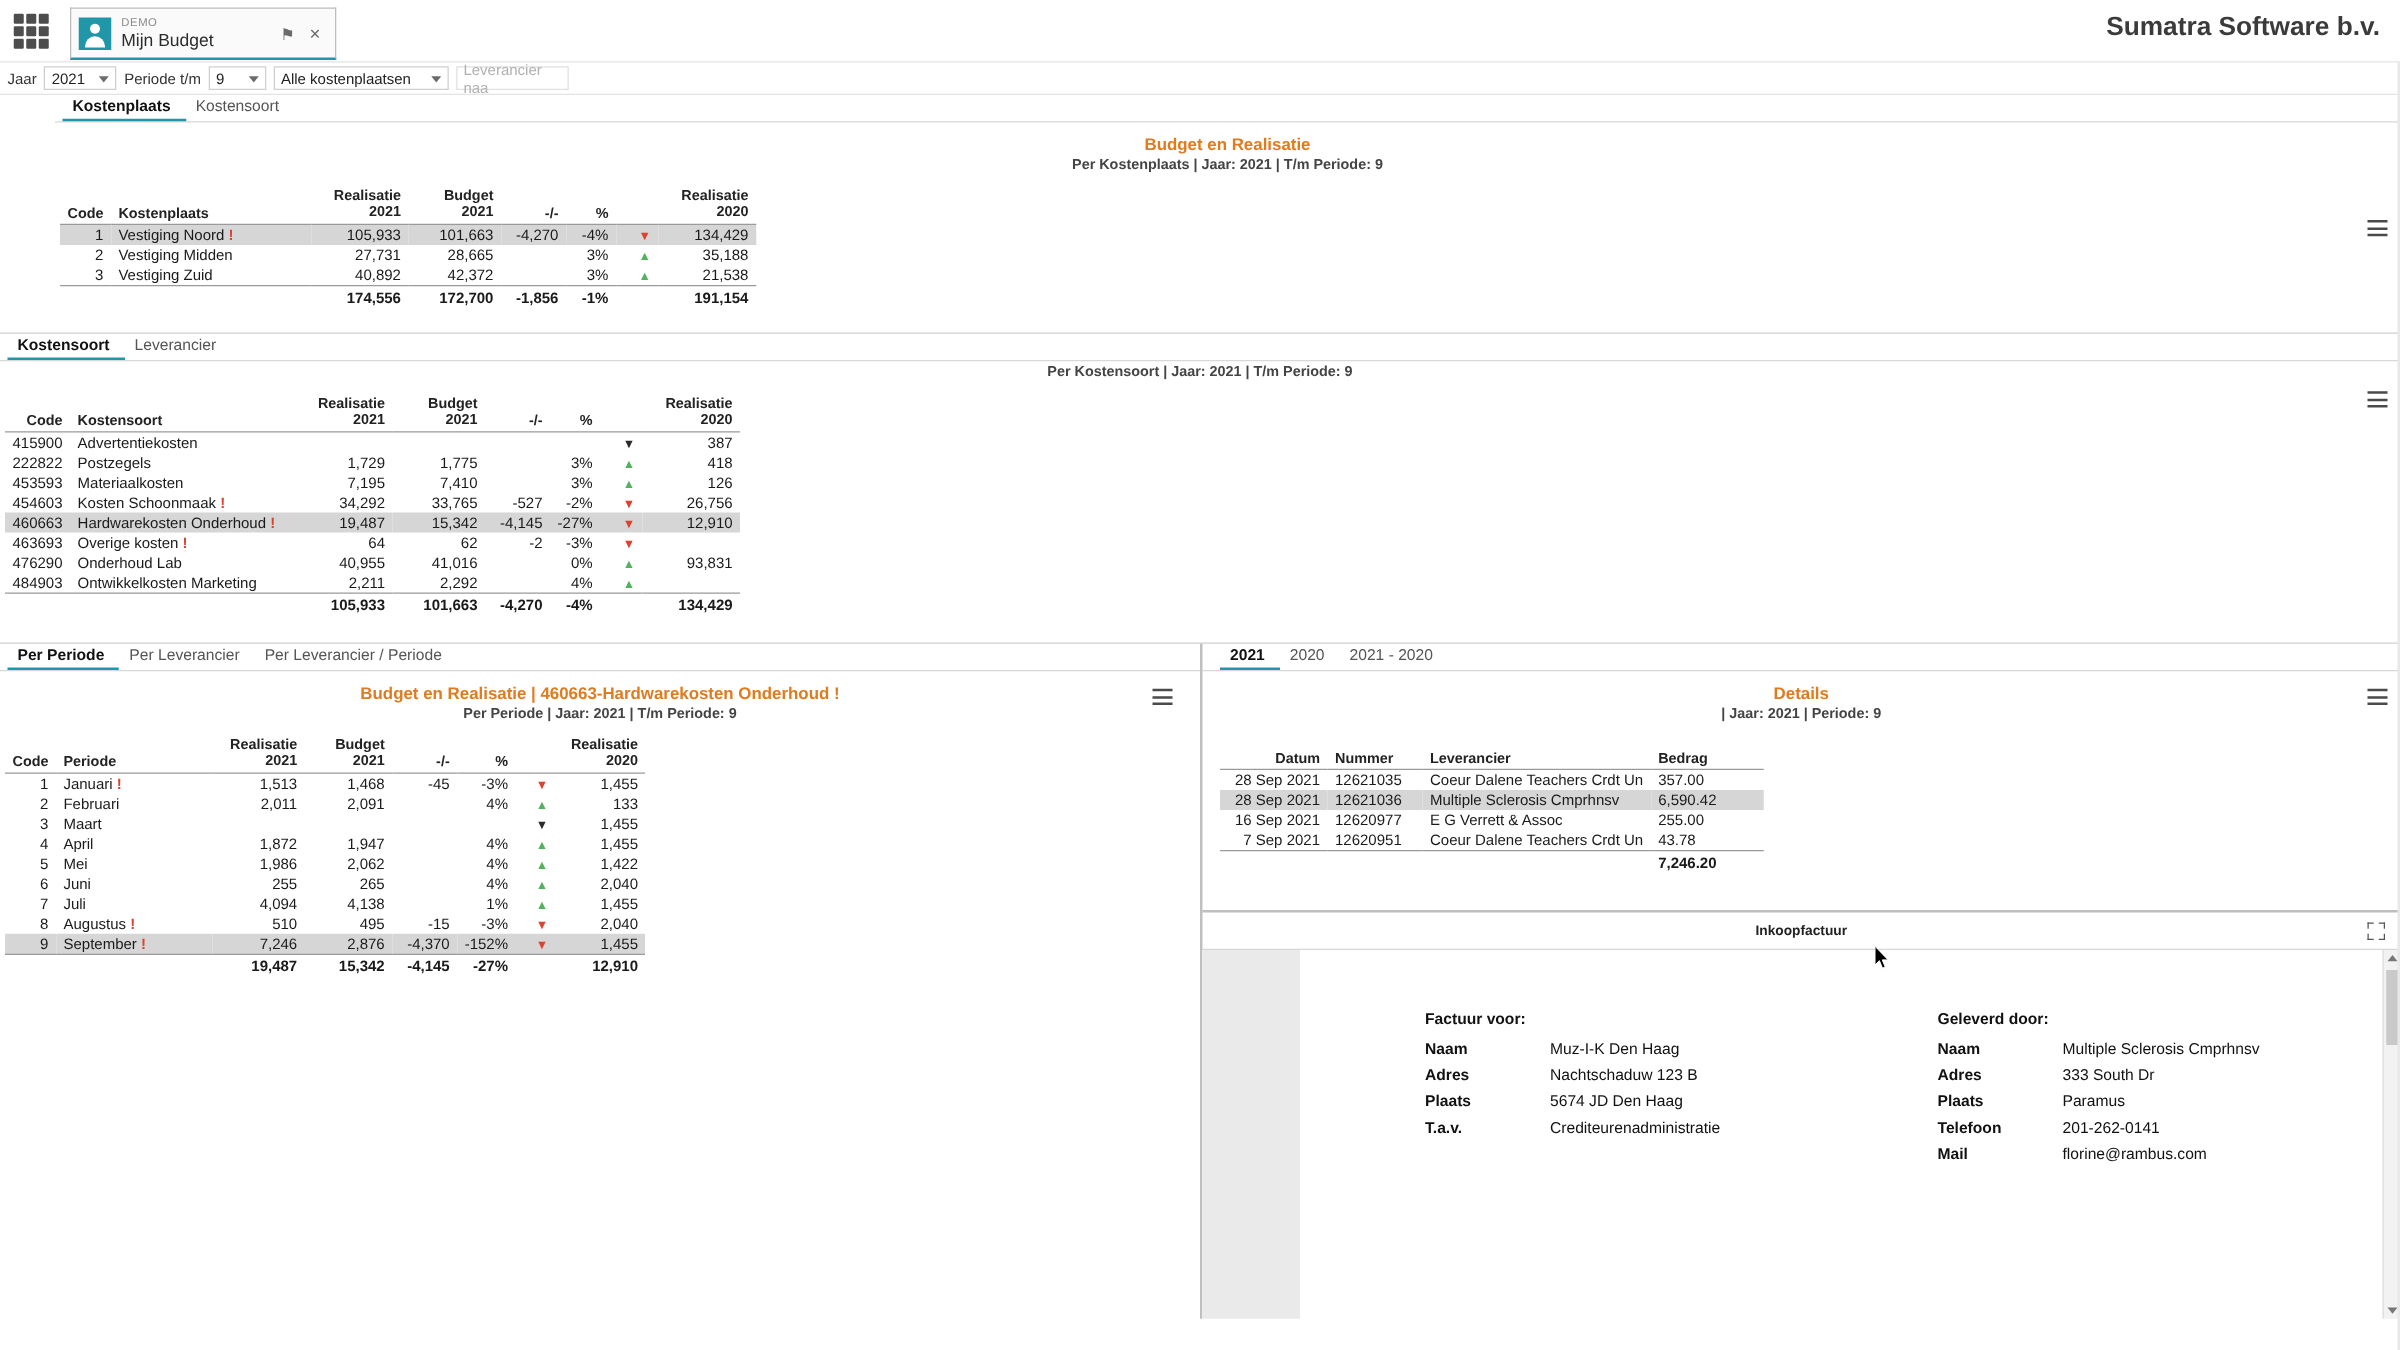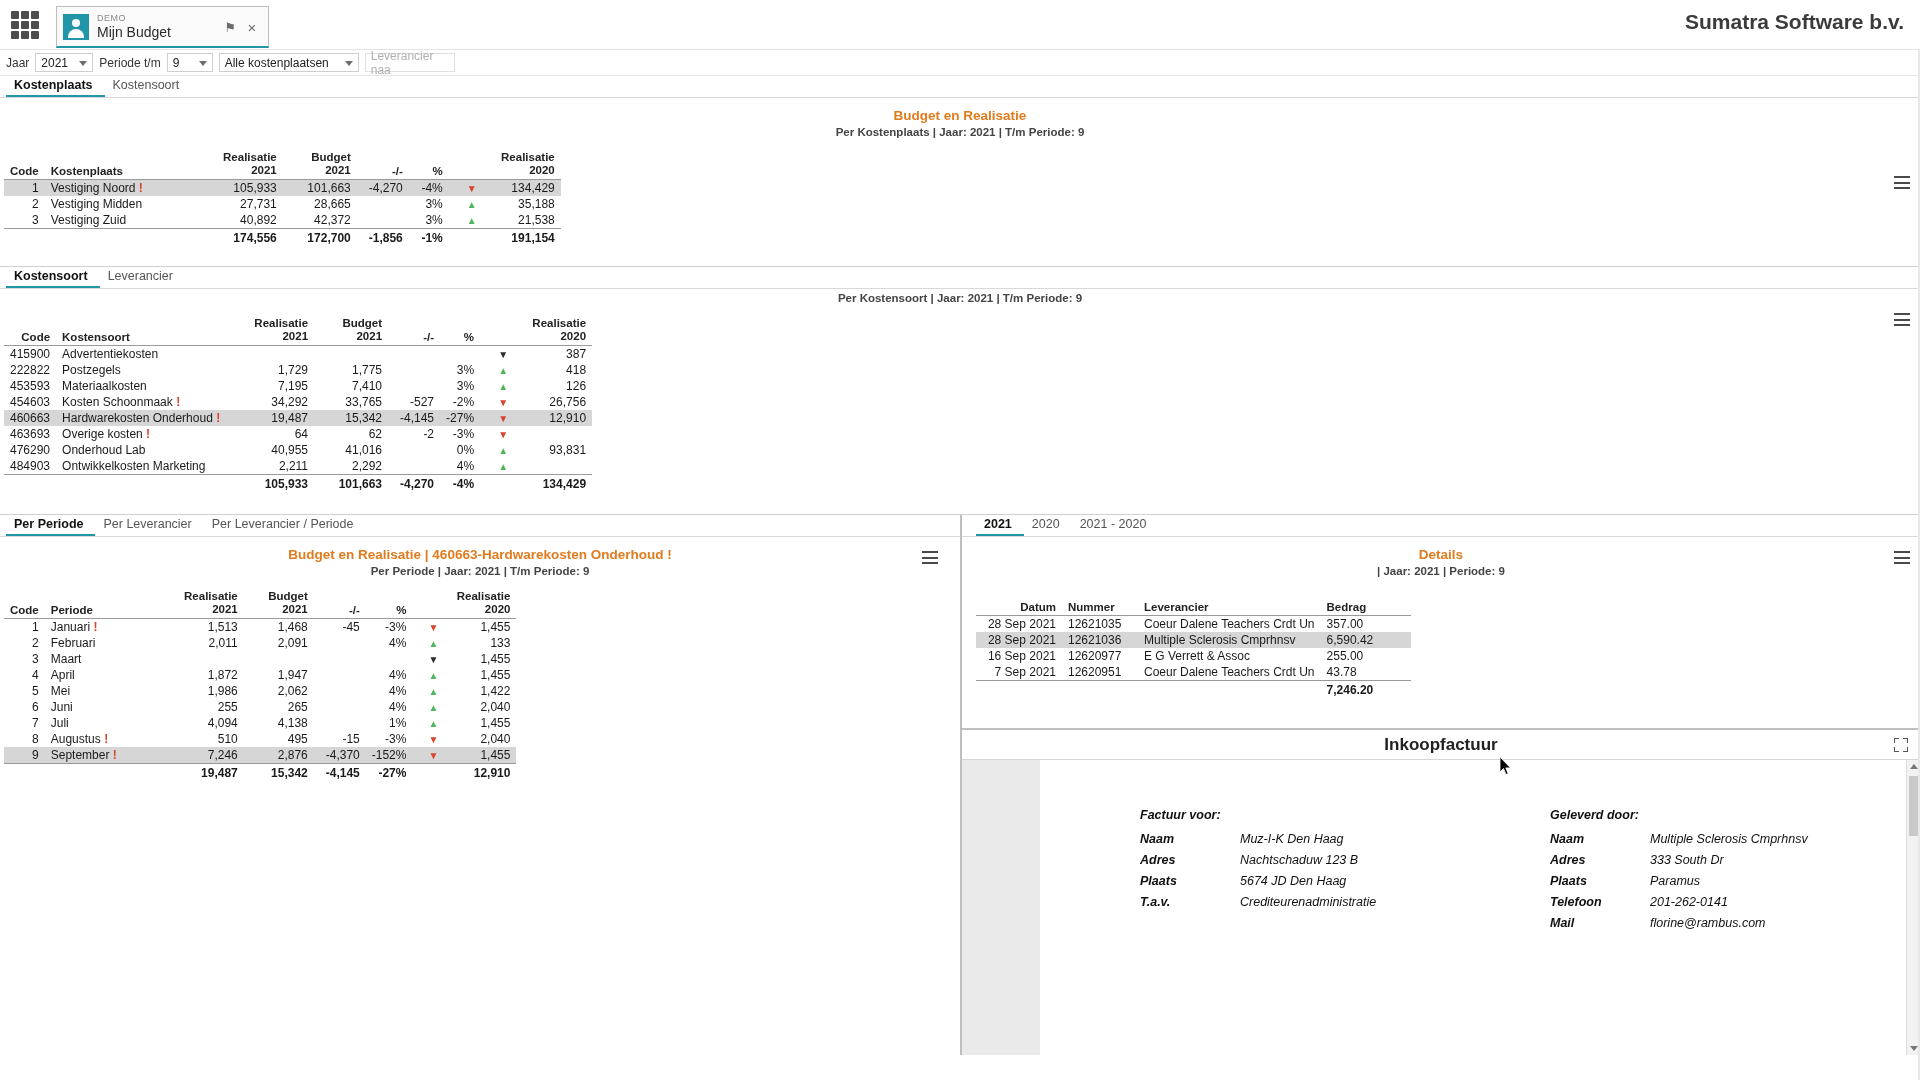--- a/index.html
+++ b/index.html
@@ -137,59 +137,59 @@
   }
   .neg { color: #d9432f; }
   .bang { color: #d9432f; font-weight: bold; }
   .tri-up::before { content: "\25B2"; color: #52b35e; font-size: 10px; }
   .tri-dn::before { content: "\25BC"; color: #d9432f; font-size: 10px; }
   .tri-dk::before { content: "\25BC"; color: #2b2b2b; font-size: 10px; }
 
   
   .section { position: relative; }
 
-  #sec1 { height: 190px; }
+  #sec1 { height: 190px; padding-left: 44px; }
   #sec2 { height: 248px; border-top: 1px solid #d0d0d0; }
   #sec3 { position: relative; height: 540px; border-top: 1px solid #d0d0d0; }
 
   .left-pane {
     position: absolute; left: 0; top: 0; width: 962px; height: 540px;
     border-right: 2px solid #bfbfbf;
   }
   .right-pane {
     position: absolute; left: 962px; top: 0; right: 0; height: 540px;
   }
   .right-top {
     position: relative; height: 215px; border-bottom: 2px solid #bfbfbf;
   }
   .right-mid {
     position: relative; height: 30px; border-bottom: 1px solid #d6d6d6;
     display: flex; align-items: center; justify-content: center;
   }
-  .right-mid .cap { font-size: 17px; font-weight: bold; color: #222; }
+  .right-mid .cap { font-size: 11px; font-weight: bold; color: #222; }
   .expand-icon {
     position: absolute; right: 12px; top: 8px; width: 14px; height: 14px;
   }
   .expand-icon span { position: absolute; width: 5px; height: 5px; border: 1.5px solid #555; }
   .expand-icon span:nth-child(1) { left: 0; top: 0; border-right: none; border-bottom: none; }
   .expand-icon span:nth-child(2) { right: 0; top: 0; border-left: none; border-bottom: none; }
   .expand-icon span:nth-child(3) { left: 0; bottom: 0; border-right: none; border-top: none; }
   .expand-icon span:nth-child(4) { right: 0; bottom: 0; border-left: none; border-top: none; }
 
   .doc-area {
     position: relative; height: 295px; background: #ffffff;
     display: flex;
   }
   .doc-gutter { width: 78px; background: #eaeaea; height: 100%; }
   .doc-page {
     flex: 1; background: #ffffff; padding: 48px 36px 10px 100px;
     font-size: 12.5px; color: #111; position: relative;
   }
   .doc-cols { display: flex; gap: 80px; }
-  .doc-col { width: 330px; font-style: italic; }
+  .doc-col { width: 330px; }
   .doc-col h4 { margin: 0 0 10px 0; font-size: 12.5px; }
   .doc-row { display: flex; margin-bottom: 7px; }
   .doc-row .k { width: 100px; font-weight: bold; }
   .doc-row .v { color: #111; }
   .scrollbar {
     position: absolute; right: 0; top: 0; width: 14px; height: 295px;
     background: #f2f2f2; border-left: 1px solid #ddd;
   }
   .scrollbar .arrow-up, .scrollbar .arrow-dn {
     position: absolute; left: 3px; width: 0; height: 0;

